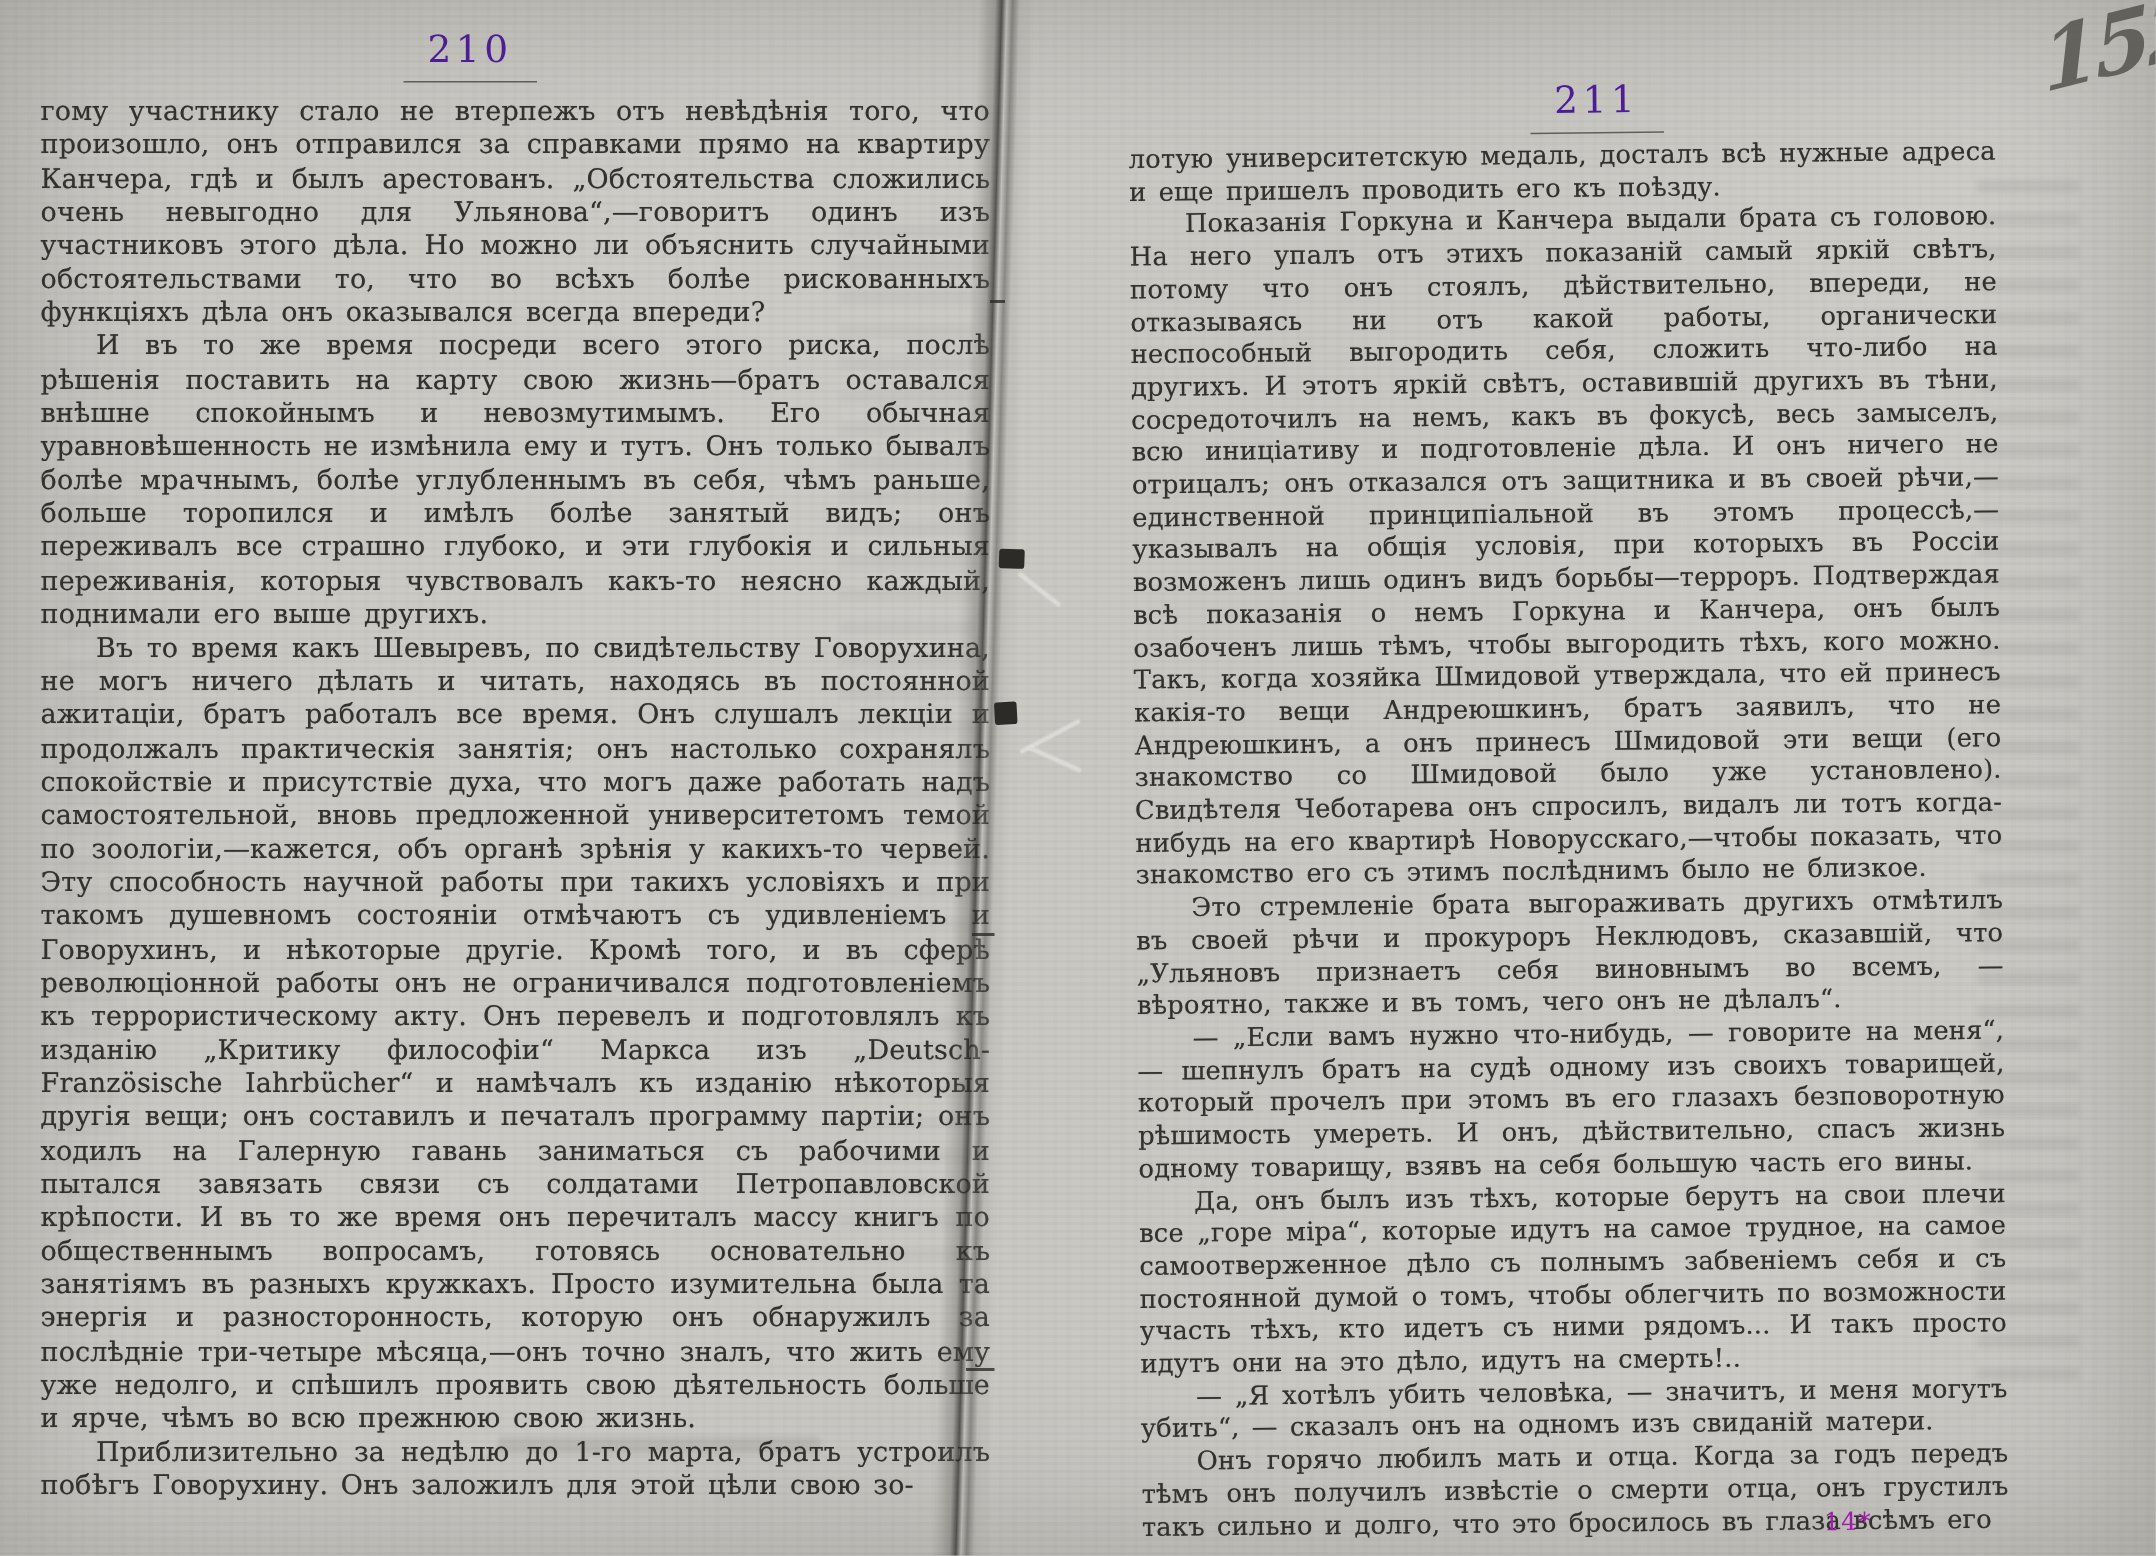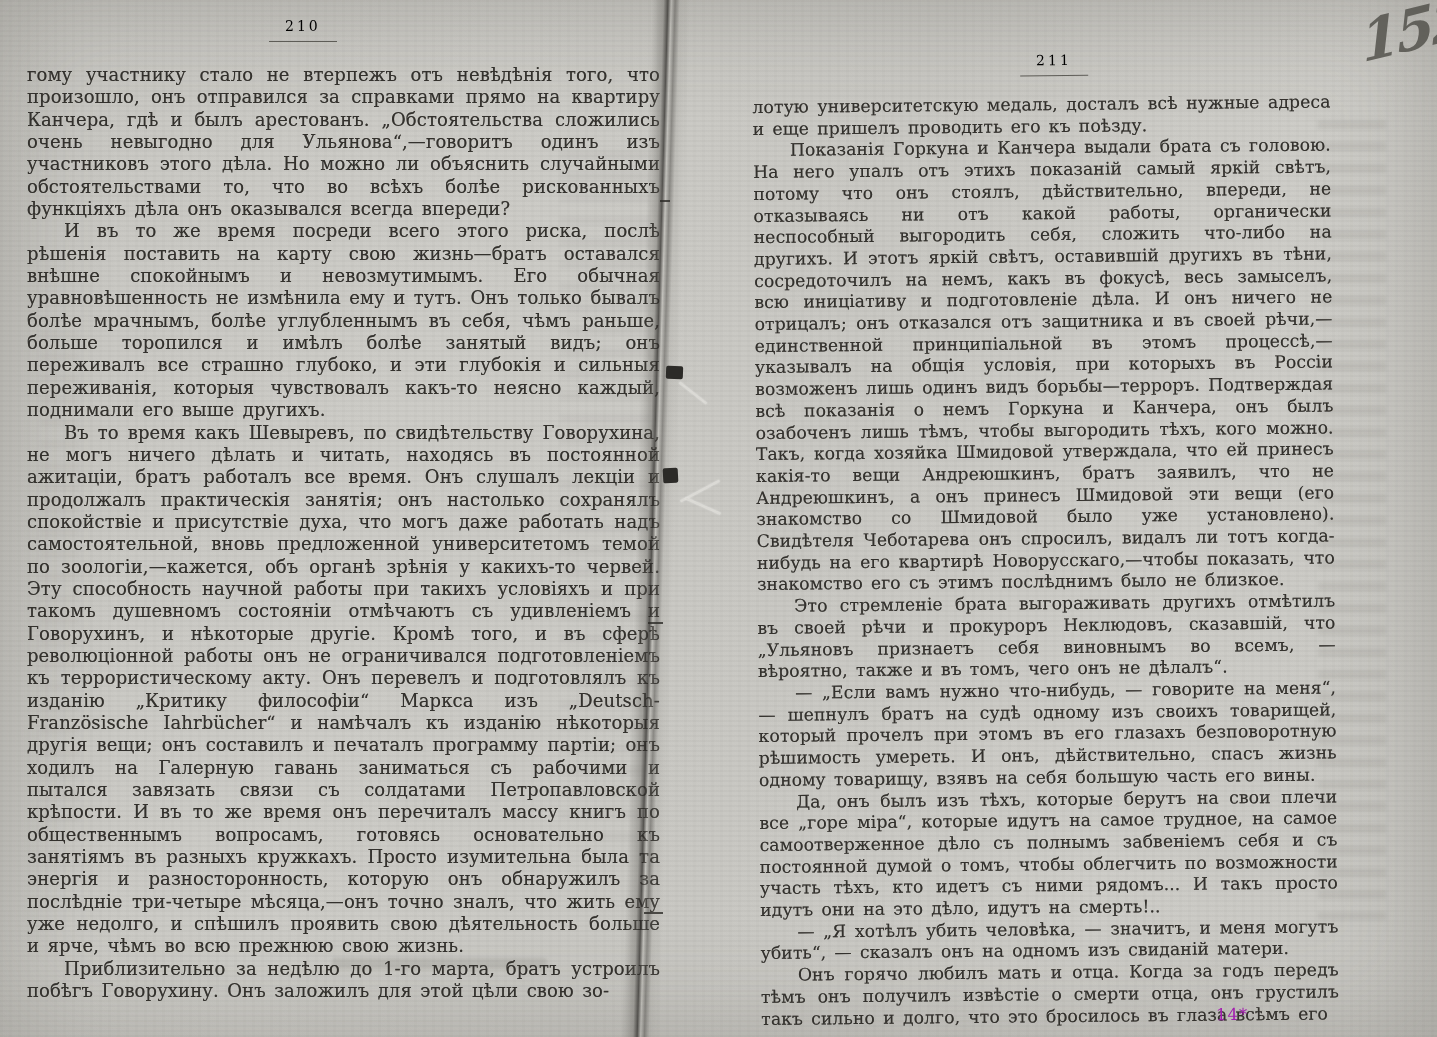--- a/index.html
+++ b/index.html
@@ -26,21 +26,21 @@
     text-shadow: 0 0 0.5px rgba(51,49,45,0.55);
   }
   .left-page  { left: 27px;  top: 18px; width: 633px; }
   .left-page .page-body  { margin-top: 46px; font-size: 18px;   line-height: 22.35px; }
   .right-page { left: 752px; top: 55px; width: 578px; transform: rotate(-0.55deg); transform-origin: top left; }
   .right-page .page-body { margin-top: 42px; font-size: 17.2px; line-height: 21.7px; }
   .para { margin: 0; word-spacing: 2.6px; letter-spacing: 0.1px; }
   .para.indent { text-indent: 37px; }
   .page-number-box {
     position: absolute; top: 0;
-    font-size: 14px; letter-spacing: 3px; color: #000000;
+    font-size: 25px; letter-spacing: 3px; color: #4c1d95;
     padding: 0 16px 7px 16px;
     border-bottom: 1.2px solid rgba(62,60,55,0.75);
   }
   .left-page .page-number-box  { left: 242px; }
   .right-page .page-number-box { left: 268px; }
   .signature-mark {
     position: absolute; left: 1216px; top: 1005px;
     font-size: 16.5px; color: #a21caf; letter-spacing: 1px;
     transform: rotate(-0.55deg);
   }

